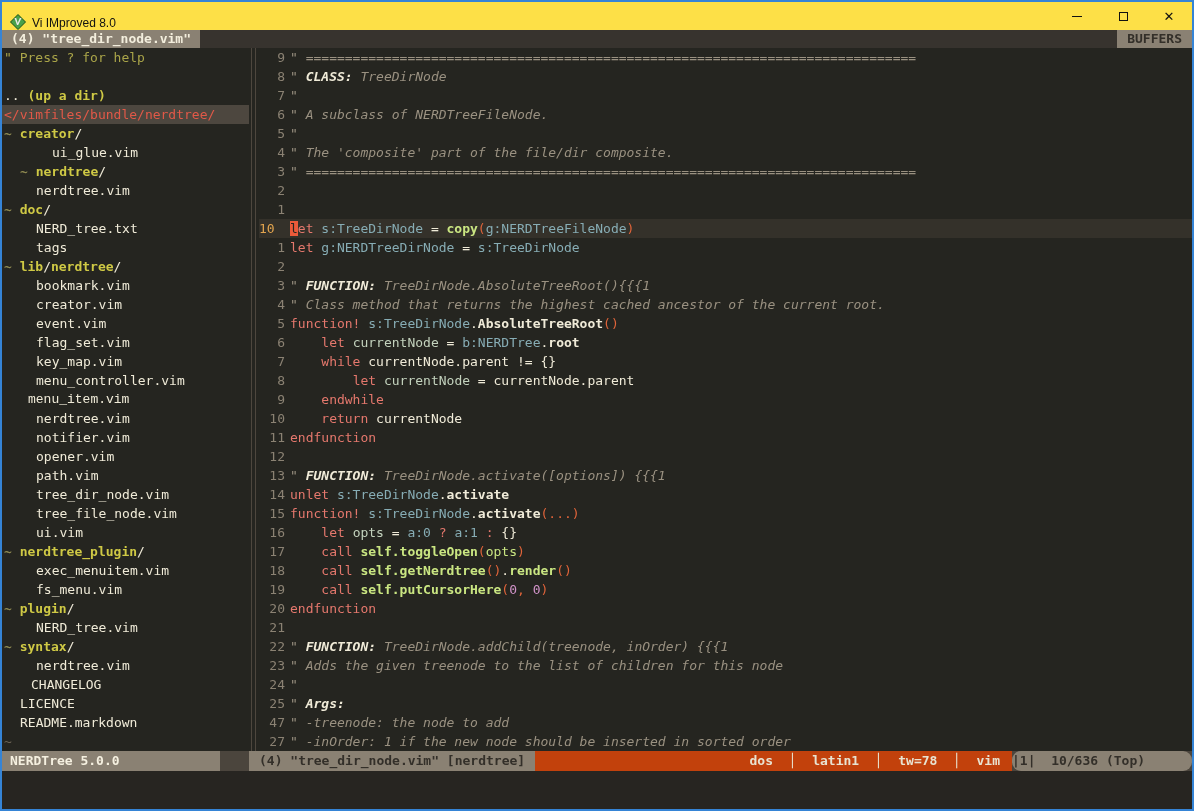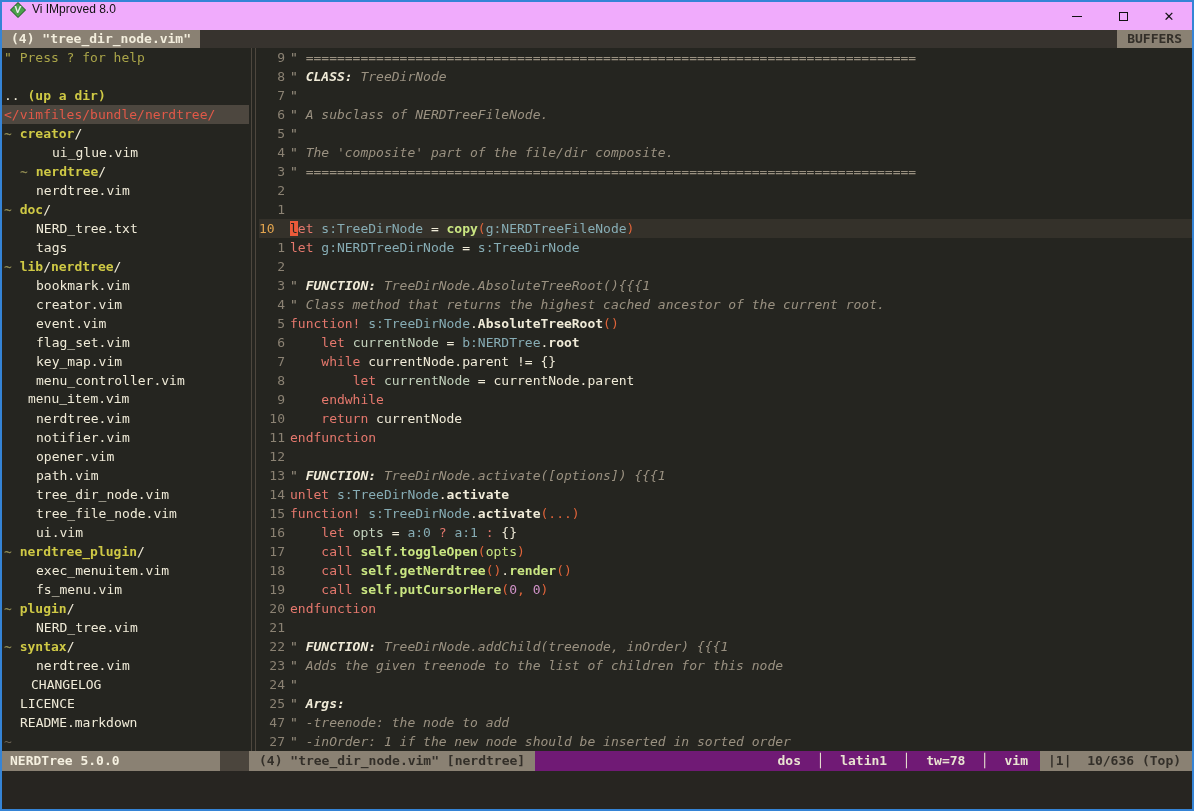--- a/index.html
+++ b/index.html
@@ -7,21 +7,21 @@
   .window {
     width:1194px; height:811px;
     border:2px solid #3584d6;
     display:flex; flex-direction:column;
     font-family:"DejaVu Sans Mono", monospace;
     background:#252520;
     overflow:hidden;
   }
   
   .titlebar {
-    height:28px; background:#f0abfc; display:flex; align-items:flex-start;
+    height:28px; background:#fde047; display:flex; align-items:flex-end;
     font-family:"Liberation Sans", sans-serif; font-size:12px; color:#111;
     flex:0 0 auto;
   }
   .titlebar .appicon { width:16px; height:16px; margin:0 6px 0 8px; }
   .titlebar .title { flex:1; }
   .winbtn { width:46px; height:28px; display:flex; align-items:center; justify-content:center; color:#111; }
   .winbtn .minglyph { width:10px; height:1px; background:#111; display:block; }
   .winbtn .maxglyph { width:9px; height:9px; border:1px solid #111; display:block; }
   .winbtn .closeglyph { font-size:13px; line-height:13px; }
   
@@ -66,22 +66,22 @@
   .tk-fnw { color:#f0ebd8; font-weight:bold; }
   .tk-par { color:#e0643a; }
   .tk-num { color:#d193c8; }
   .tk-txt { color:#f0ebd8; }
   .tk-cursor { background:#eb5a3a; color:#26241f; }
   
   .statusbar { height:20px; flex:0 0 auto; display:flex; font-size:13px; font-weight:bold; line-height:20px; background:#4b453d; }
   .st-nerdtree { width:218px; flex:0 0 auto; background:#8a8173; color:#f5f0e0; padding-left:8px; white-space:pre; }
   .st-gap { width:29px; flex:0 0 auto; background:#4b453d; }
   .st-buffer { background:#8a8173; color:#332f29; padding:0 10px; white-space:pre; }
-  .st-info { flex:1; background:#701a75; color:#e8e3d1; text-align:right; padding-right:12px; white-space:pre; }
-  .st-pos { width:152px; flex:0 0 auto; background:#8a8173; color:#332f29; padding-left:8px; white-space:pre; }
+  .st-info { flex:1; background:#c2410c; color:#e8e3d1; text-align:right; padding-right:12px; white-space:pre; }
+  .st-pos { width:180px; flex:0 0 auto; background:#8a8173; color:#332f29; padding-left:0; white-space:pre;border-radius:9px; }
   
   .cmdline { flex:1; background:#272521; }
 </style>
 </head>
 <body>
 
 <div class="window">
 
   <div class="titlebar">
     <svg class="appicon" viewBox="0 0 16 16">

